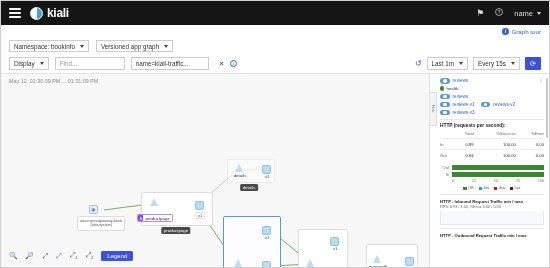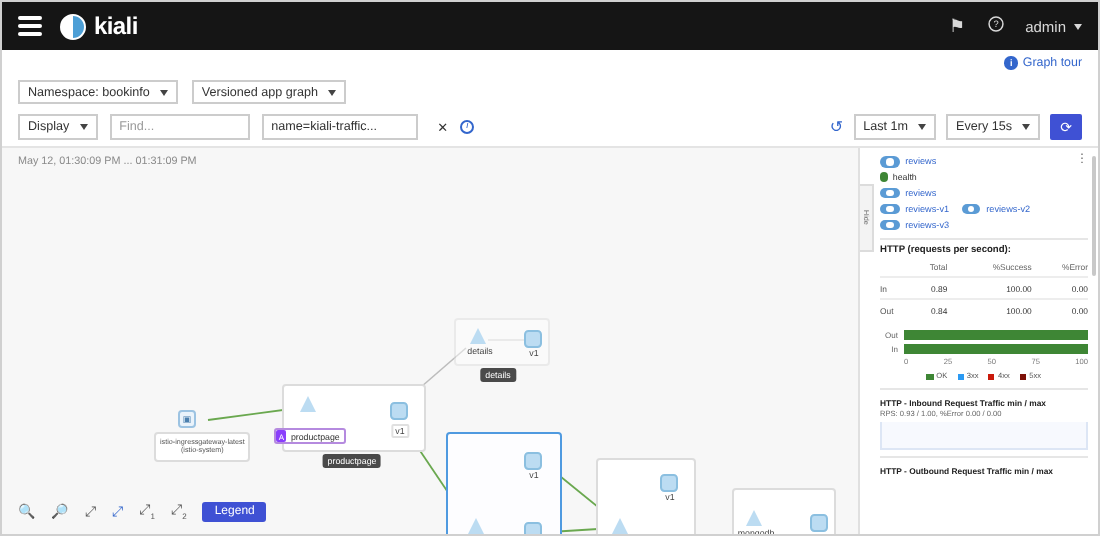--- a/index.html
+++ b/index.html
@@ -172,21 +172,21 @@
     </div>
     <div class="mh-right">
       <div class="mh-ic">⚑</div>
       <div class="mh-ic">
         <svg width="8" height="8" viewBox="0 0 12 12">
             <circle cx="6" cy="6" r="5.2" fill="none" stroke="#d8d8d8" stroke-width="1.1"></circle>
             <text x="6" y="8.6" font-size="7" fill="#d8d8d8" text-anchor="middle" font-family="Liberation Sans">?</text>
           </svg>
       </div>
       <div class="mh-user">
-        <span>admin</span>
+        <span>name</span>
         <span class="caret"></span>
       </div>
     </div>
   </div>
 
   <div class="tourbar">
     <div class="tour">
       <span class="tour-ic">i</span>
       <span>Graph tour</span>
     </div>

